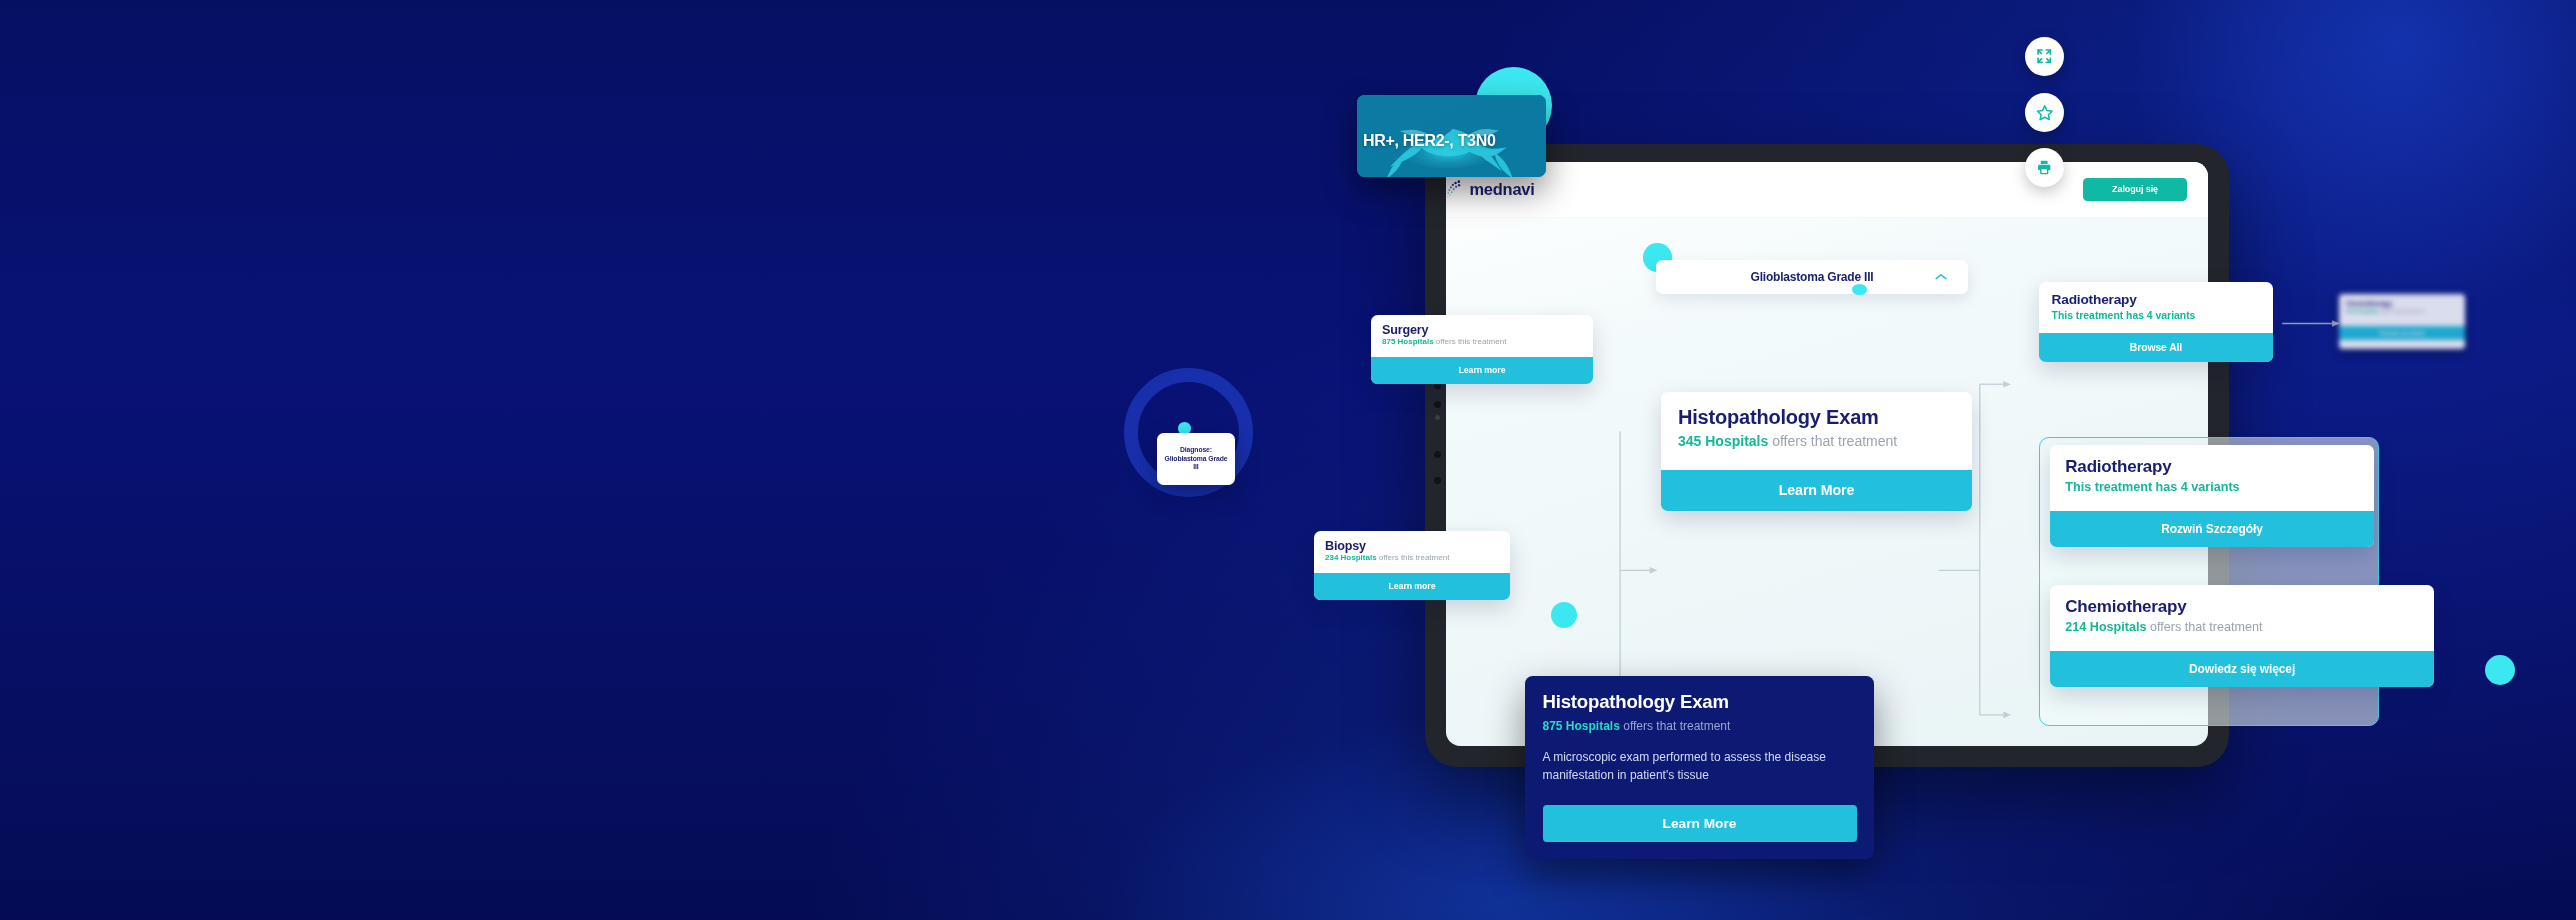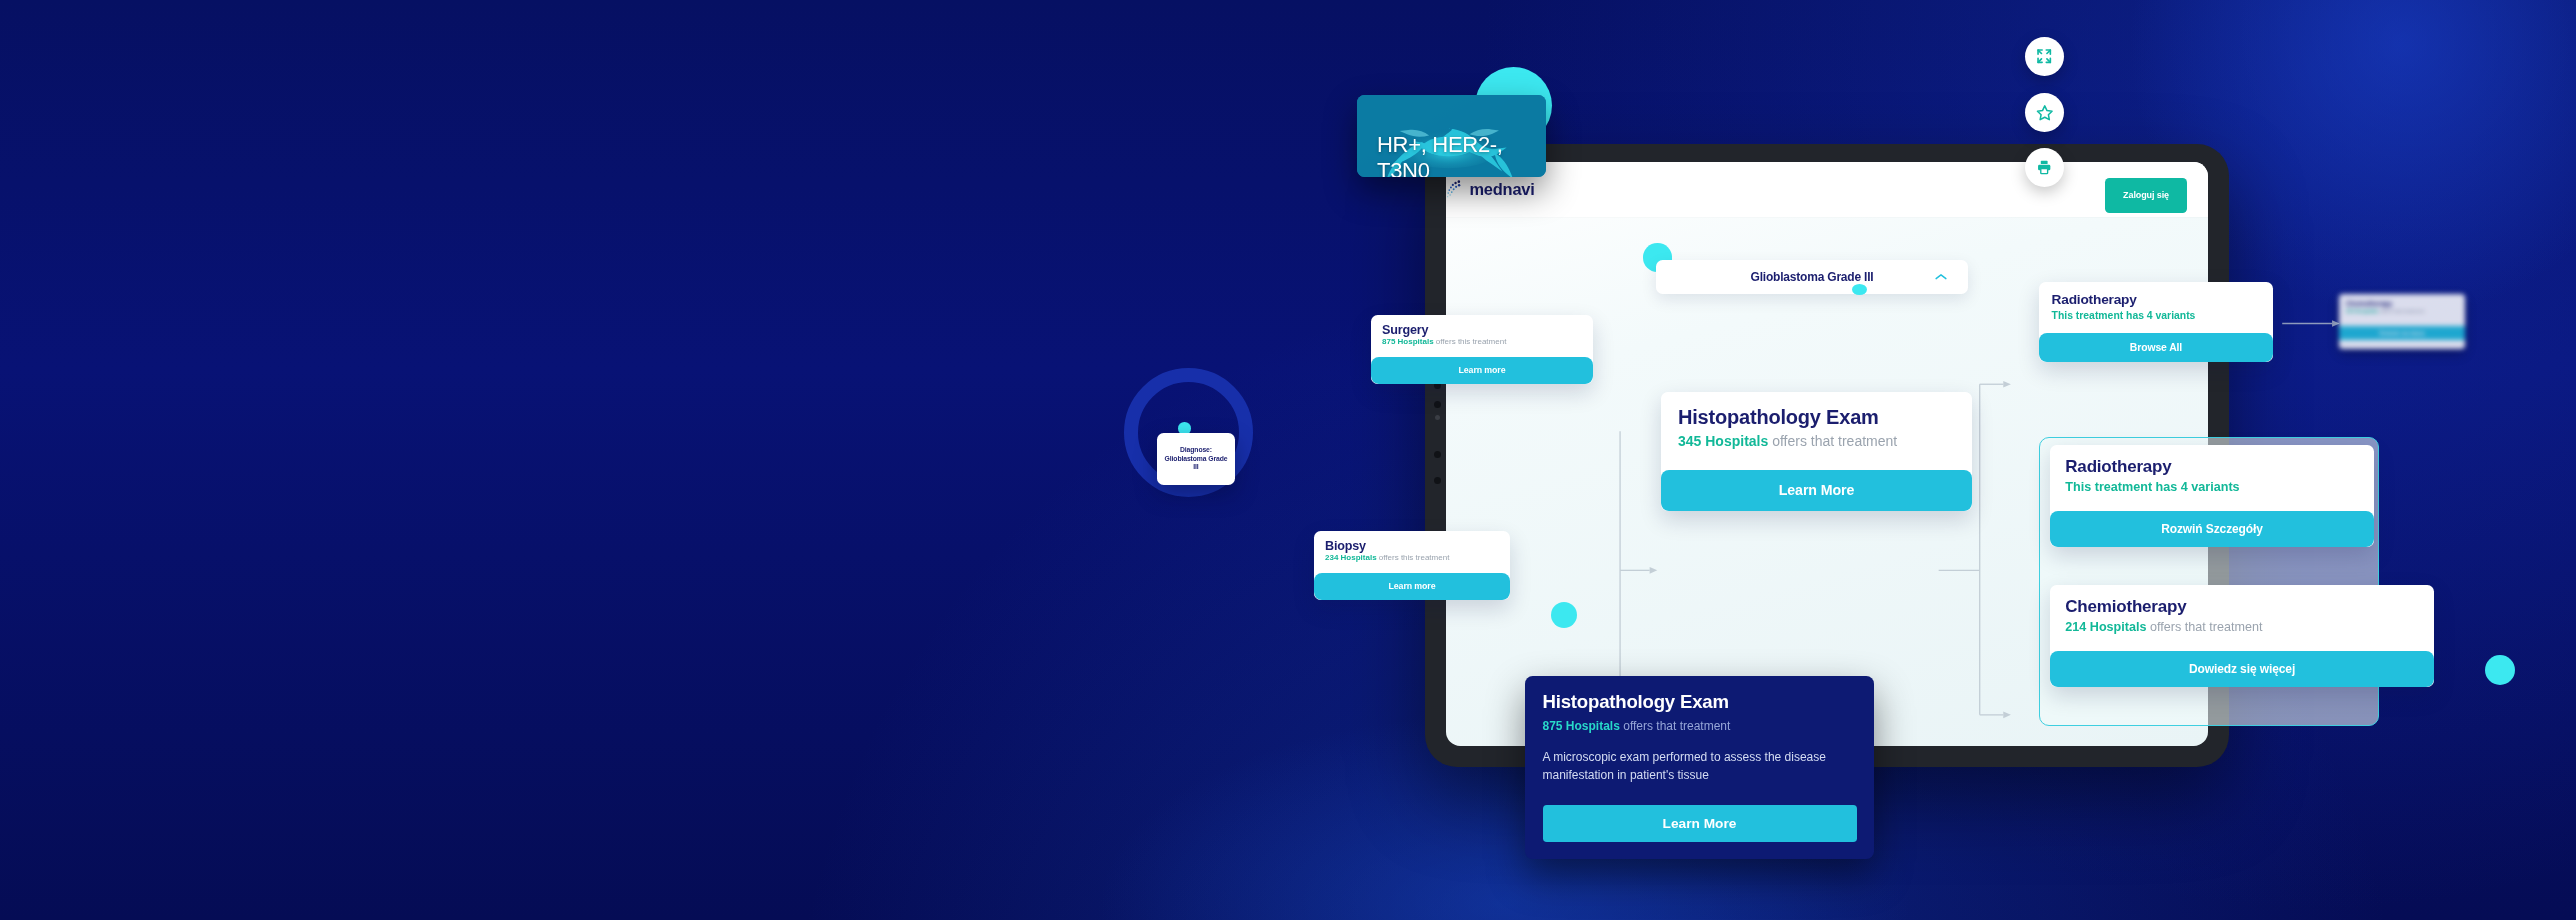--- a/index.html
+++ b/index.html
@@ -46,21 +46,21 @@
   
   #app-header {
     position:absolute; left:0; top:0; right:0; height:55px;
     background:#ffffff; display:flex; align-items:center; 
     box-shadow:0 0.5px 0 rgba(0,0,0,.03);
   }
   #brand { display:flex; align-items:center; gap:7.1px; }
   #brand-mark { width:16.4px; height:18.6px; }
   #brand-name { font-size:16.4px; font-weight:700; color:#1b1e6e; letter-spacing:-0.2px; }
   #login-btn {
-    position:absolute; right:21px; top:16.4px; height:35px; padding:0 18px;
+    position:absolute; right:21px; top:16.4px; height:23px; padding:0 29px;
     background:#0fb9a3; color:#fff; border:none; border-radius:4.4px;
     font-size:9px; font-weight:700; font-family:inherit; cursor:pointer;
     letter-spacing:-0.1px;
   }
 
   
   .float-btn {
     position:absolute; width:39px; height:39px; border-radius:50%;
     background:#fff; display:flex; align-items:center; justify-content:center;
     box-shadow:0 5.5px 15.3px rgba(0,0,0,.22); cursor:pointer;
@@ -75,21 +75,20 @@
     box-shadow:0 8.8px 22px rgba(10,20,70,.16);
   }
   .card-body { padding:10px 12px 8.8px; }
   .card-title { color:#1b1e6e; font-weight:700; letter-spacing:-0.2px; }
   .card-sub { color:#9aa3ae; }
   .card-sub b { color:#12b898; font-weight:700; }
   .card-cta {
     background:#22c0dd; color:#fff; text-align:center; font-weight:700;
     display:flex; align-items:center; justify-content:center; cursor:pointer;
     letter-spacing:-0.1px;
-    border-radius:8px;
   }
 
   
   #card-surgery { left:1371px; top:315px; width:222px; }
   #card-biopsy  { left:1314px; top:531px; width:196px; }
   .small .card-title { font-size:12.6px; }
   .small .card-sub { font-size:8px; }
   .small .card-body { padding:7.7px 11px 11px; }
   .small .card-cta { height:27px; font-size:8.8px; }
 
@@ -149,22 +148,22 @@
       width:12.6px; height:12.6px; border-radius:50%; background:#3ce8f0; }
 
   
   #card-tumor {
     position:absolute; left:1357px; top:95px; width:189px; height:82px;
     border-radius:7.7px; overflow:hidden;
     background:linear-gradient(150deg,#0f86ad 0%,#0d7ea6 45%,#0a6e93 100%);
     box-shadow:0 14.2px 33px rgba(0,0,0,.45);
   }
   #tumor-art { position:absolute; inset:0; opacity:.95; }
-  #tumor-label { position:absolute; left:20px; top:37px; color:#fff;
-      font-size:22px; font-weight:400; letter-spacing:-0.3px;
+  #tumor-label { position:absolute; left:6px; top:37px; color:#fff;
+      font-size:16px; font-weight:700; letter-spacing:-0.3px;
       text-shadow:0 1.1px 3.3px rgba(0,0,0,.35); }
   #tumor-circ { position:absolute; left:1475px; top:67px; width:77px; height:77px;
       border-radius:50%; background:#3ce8f0; }
 
   
   #card-tooltip {
     position:absolute; left:1525px; top:676px; width:349px;
     background:#0d1a73; border-radius:7.7px; overflow:hidden;
     box-shadow:0 16.4px 38px rgba(0,0,0,.45);
   }

